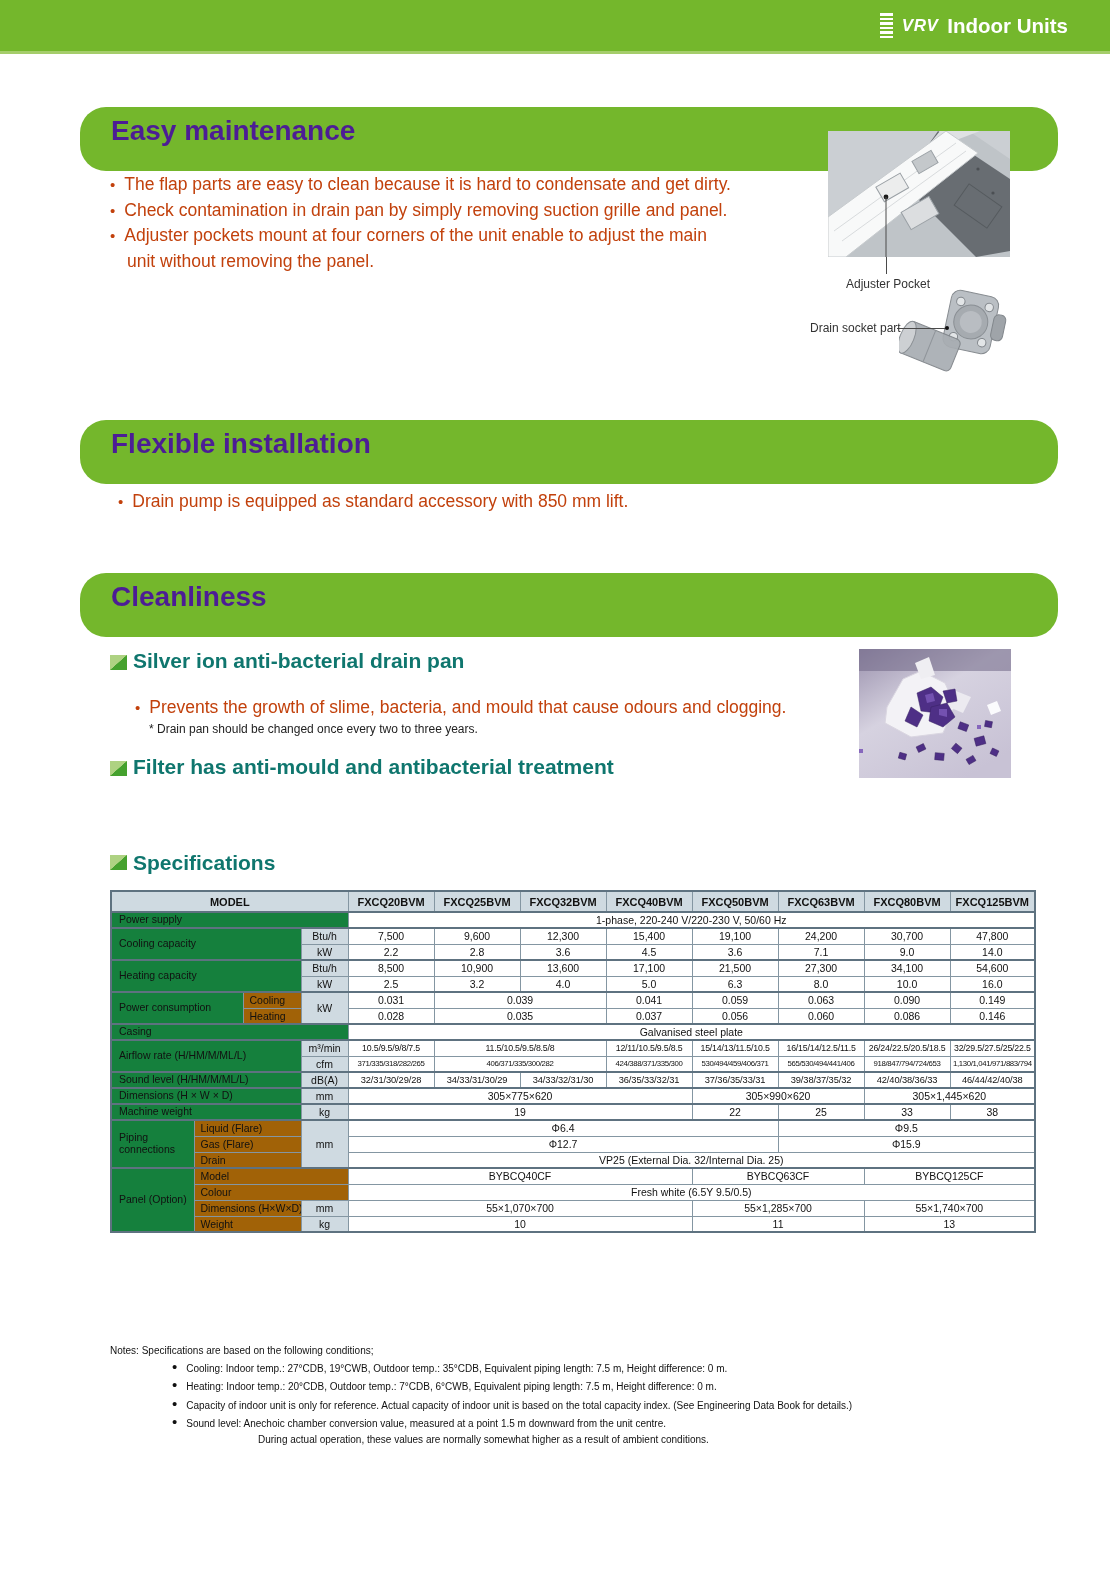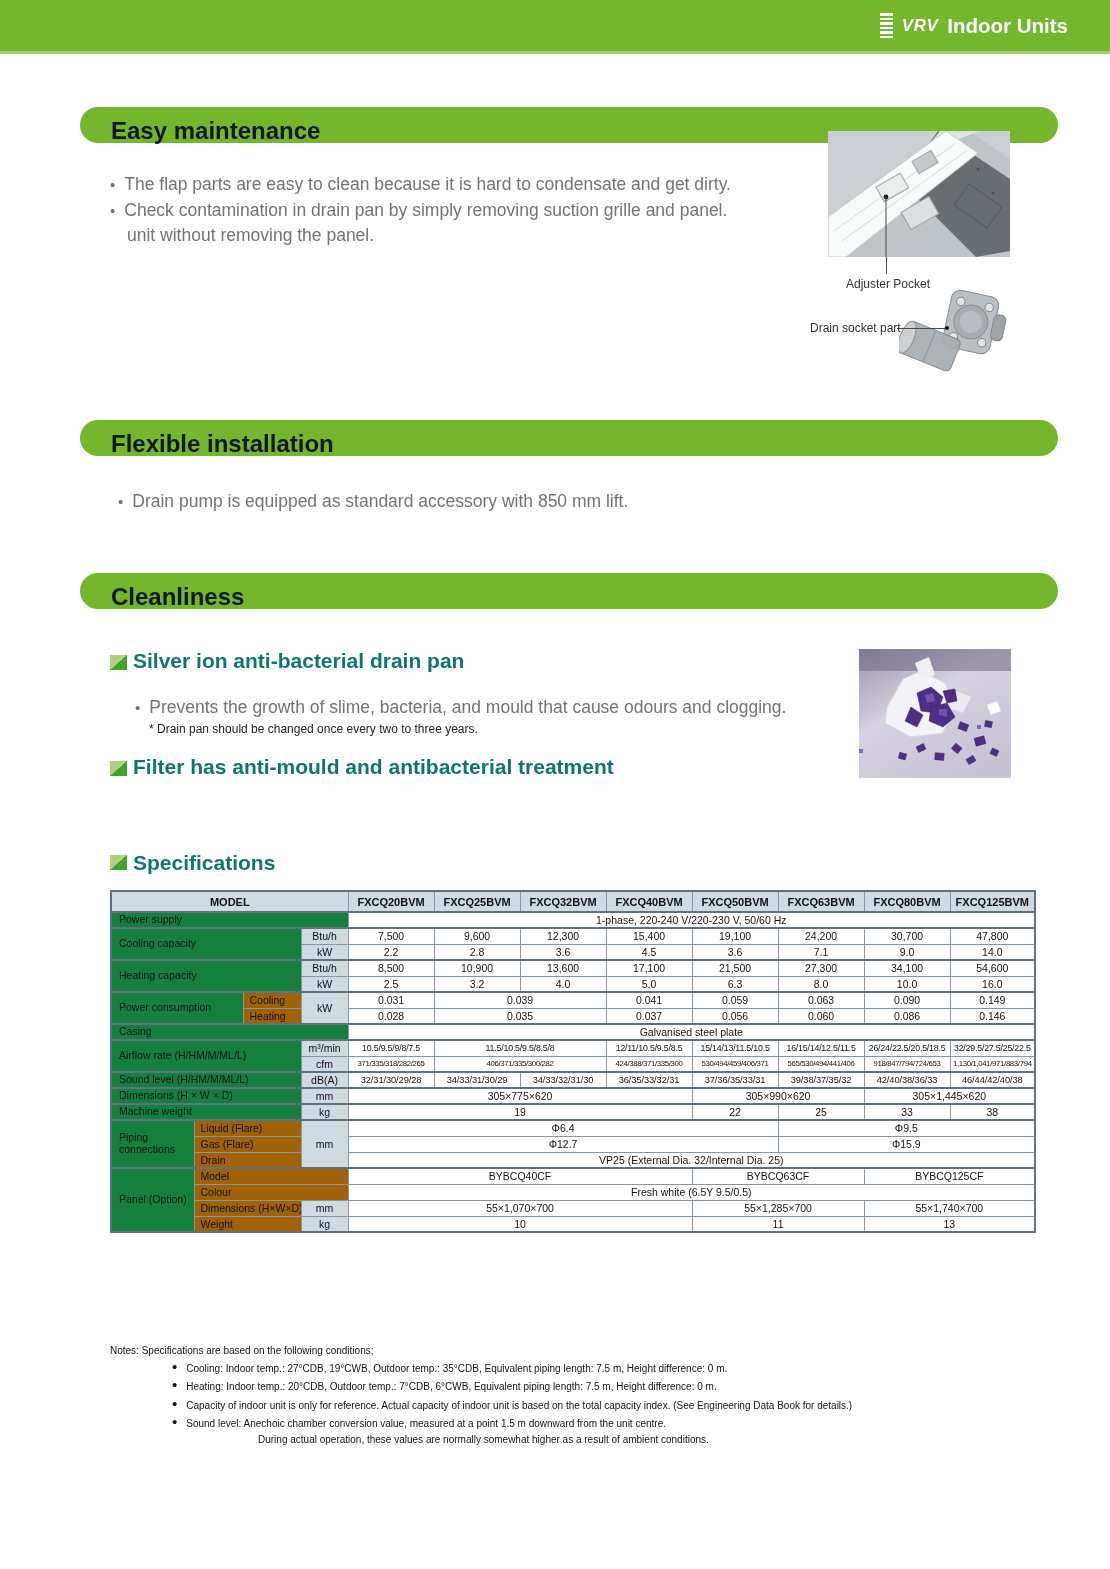--- a/index.html
+++ b/index.html
@@ -9,27 +9,27 @@
   
   .topbar { position:absolute; left:0; top:0; width:1110px; height:51px; background:#74b72c; }
   .topbar-strip { position:absolute; left:0; top:51px; width:1110px; height:3px; background:#a5cd6b; }
   .brand { position:absolute; top:13px; right:42px; display:flex; align-items:center; gap:9px; color:#fff; }
   .stack-icon { display:flex; flex-direction:column; gap:2px; }
   .stack-icon i { display:block; width:13px; height:2.5px; background:#fff; }
   .vrv { font-size:17px; font-weight:bold; font-style:italic; letter-spacing:0.5px; }
   .brand-title { font-size:20.5px; font-weight:bold; }
 
   
-  .banner { position:absolute; left:80px; width:978px; height:36px; background:#74b72c;
-            border-radius:26px; color:#0f172a; font-weight:bold; font-size:24px;
+  .banner { position:absolute; left:80px; width:978px; height:64px; background:#74b72c;
+            border-radius:26px; color:#4c1d95; font-weight:bold; font-size:28px;
             line-height:48px; padding-left:31px; }
   .b1 { top:107px; } .b2 { top:420px; } .b3 { top:573px; }
 
   
-  .bullets { position:absolute; font-size:17.5px; line-height:25.5px; color:#737373; }
+  .bullets { position:absolute; font-size:17.5px; line-height:25.5px; color:#c2410c; }
   .bullet::before { content:"•"; margin-right:9px; font-size:15px; }
   .cont { padding-left:17px; }
 
   .easy-bullets { left:110px; top:172px; }
   .flex-bullets { left:118px; top:489px; }
   .clean-bullet { left:135px; top:695px; }
   .clean-note { position:absolute; left:149px; top:722px; font-size:12px; color:#222; }
 
   
   .marker-icon { position:absolute; width:17px; height:15px;
@@ -83,20 +83,21 @@
     </div>
   </div>
   <div class="topbar-strip"></div>
 
   <div class="banner b1">
     <span>Easy maintenance</span>
   </div>
   <div class="bullets easy-bullets">
     <div class="bullet">The flap parts are easy to clean because it is hard to condensate and get dirty.</div>
     <div class="bullet">Check contamination in drain pan by simply removing suction grille and panel.</div>
+    <div class="bullet">Adjuster pockets mount at four corners of the unit enable to adjust the main</div>
     <div class="cont">unit without removing the panel.</div>
   </div>
 
   <svg class="fig" style="left:828px; top:131px;" width="182" height="126" viewBox="0 0 182 126">
     <rect width="182" height="126" fill="#cbcfd3"></rect>
     <polygon points="0,92 132,-6 182,28 182,126 0,126" fill="#bfc4c8"></polygon>
     <polygon points="110,0 182,48 182,120 148,126 74,52" fill="#686d72"></polygon>
     <polygon points="94,22 152,0 112,0" fill="#dfe1e3"></polygon>
     <circle cx="150" cy="38" r="1.6" fill="#4b4f53"></circle>
       <circle cx="165" cy="62" r="1.6" fill="#4b4f53"></circle>

